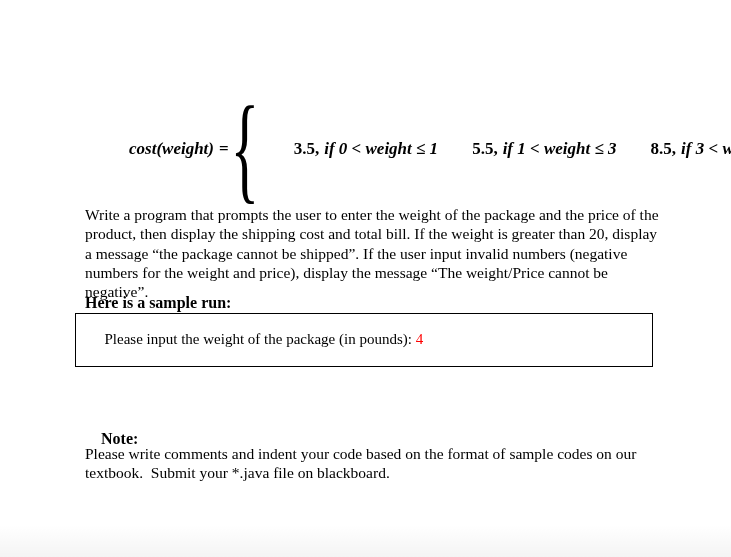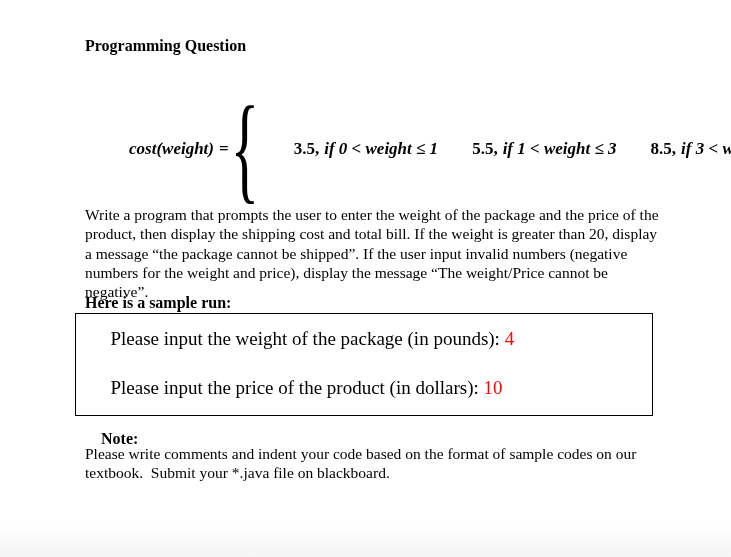--- a/index.html
+++ b/index.html
@@ -91,21 +91,21 @@
     font-weight: bold;
     line-height: 19px;
   }
   .sample-box {
     position: absolute;
     left: 75px; top: 313px;
     width: 578px;
     box-sizing: border-box;
     border: 1.5px solid #000000;
     padding: 1px 6px 2px 6px;
-    font-size: 19px;
+    font-size: 15px;
     background: #ffffff;
   }
   .sample-line {
     line-height: 16.3px;
     white-space: pre-wrap;
   }
   .sample-input {  }
 
   
   .note-heading {
@@ -116,21 +116,20 @@
     font-weight: bold;
     line-height: 19px;
   }
   .note-text { top: 444px; }
 </style>
 </head>
 <body>
 
 <div class="page">
 
-  <h1 class="title">Programming Question</h1>
 
 
   <div class="formula">
     <span class="formula-lhs-name">cost(weight)</span>
     <span class="formula-eq">=</span>
     <span class="formula-brace-box">
       <span class="formula-brace">{</span>
     </span>
     <div class="formula-cases">
       <div class="formula-case">
@@ -149,22 +148,19 @@
   </div>
 
   <p class="para task">Write a program that prompts the user to enter the weight of the package and the price of the product, then display the shipping cost and total bill. If the weight is greater than 20, display a message “the package cannot be shipped”. If the user input invalid numbers (negative numbers for the weight and price), display the message “The weight/Price cannot be negative”.</p>
 
   <h2 class="sample-heading">Here is a sample run:</h2>
 
   <div class="sample-box">
     <div class="sample-line">
       <span class="sample-prompt">Please input the weight of the package (in pounds): </span><span class="sample-input" style="color: rgb(255, 0, 0);">4</span>
     </div>
-    <div class="sample-line">
-      <span class="sample-prompt">Please input the price of the product (in dollars): </span><span class="sample-input" style="color: rgb(255, 0, 0);">10</span>
-    </div>
   </div>
 
   <h2 class="note-heading">Note:</h2>
   <p class="para note-text">Please write comments and indent your code based on the format of sample codes on our textbook.  Submit your *.java file on blackboard.</p>
 
   <div class="page-bottom-shade"></div>
 </div>
 
 </body></html>

